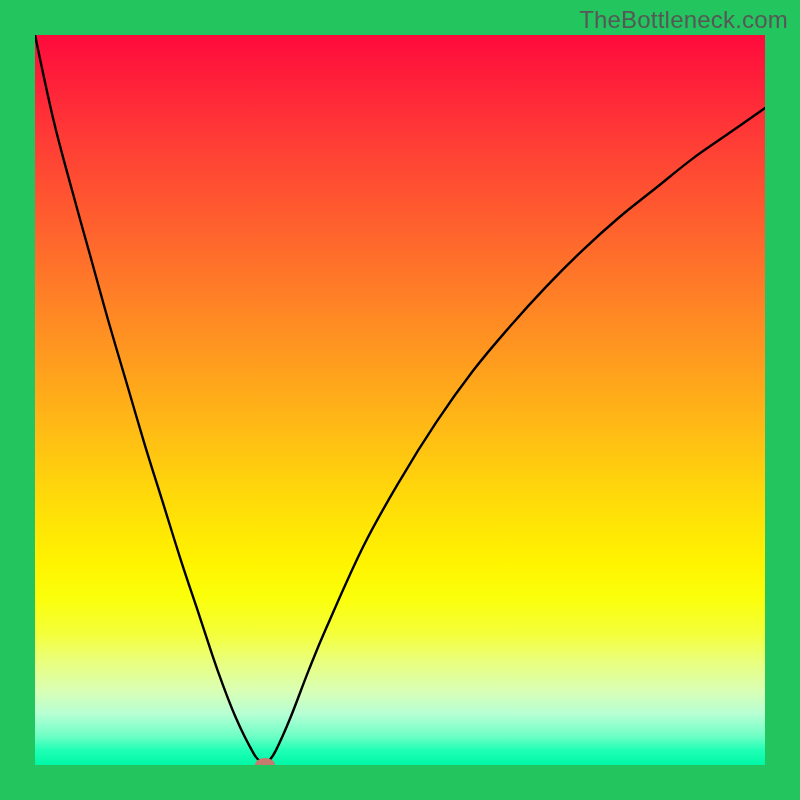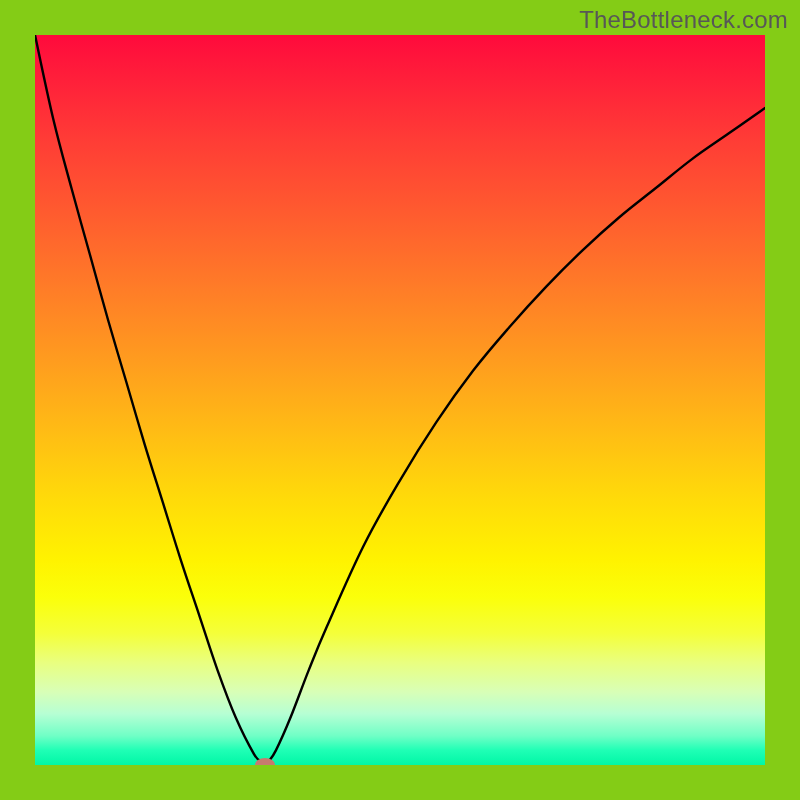--- a/index.html
+++ b/index.html
@@ -1,21 +1,21 @@
 <!DOCTYPE html>
 <html><head>
 <meta charset="utf-8">
 <style>
   * { margin: 0; padding: 0; box-sizing: border-box; }
   html, body { width: 800px; height: 800px; overflow: hidden; background: #000; }
   .frame {
     position: relative;
     width: 800px;
     height: 800px;
-    background: #84cc16;
+    background: #22c55e;
   }
   .watermark {
     position: absolute;
     top: 6px;
     right: 12px;
     font-family: Arial, Helvetica, sans-serif;
     font-size: 24px;
     color: #575757;
     letter-spacing: 0.2px;
     z-index: 10;

